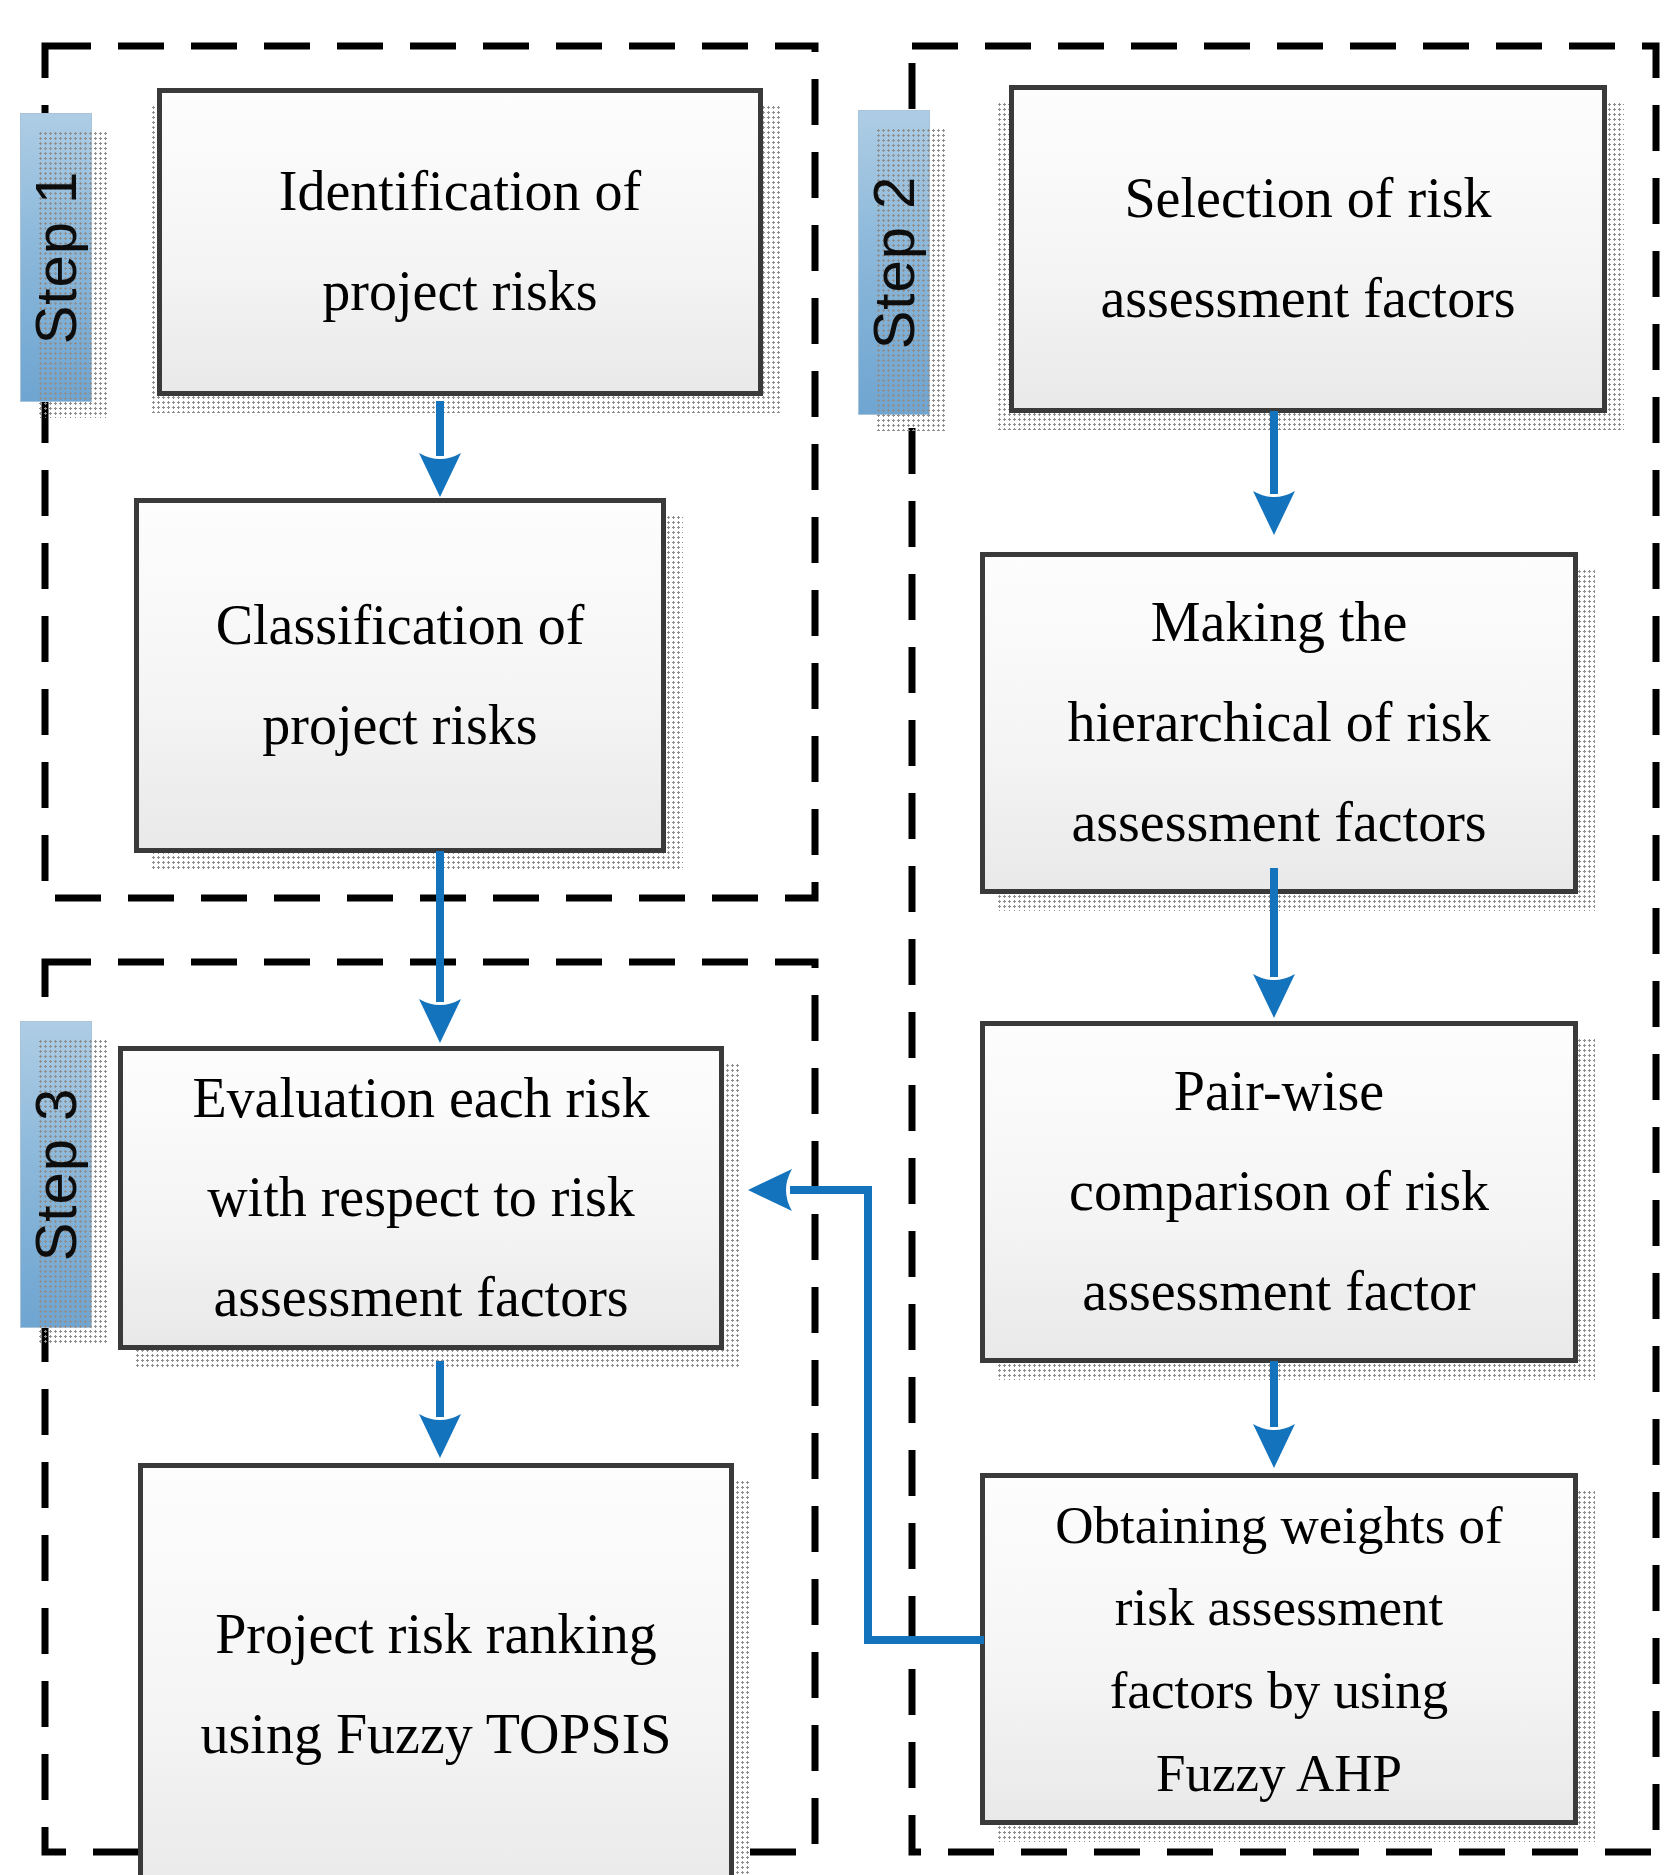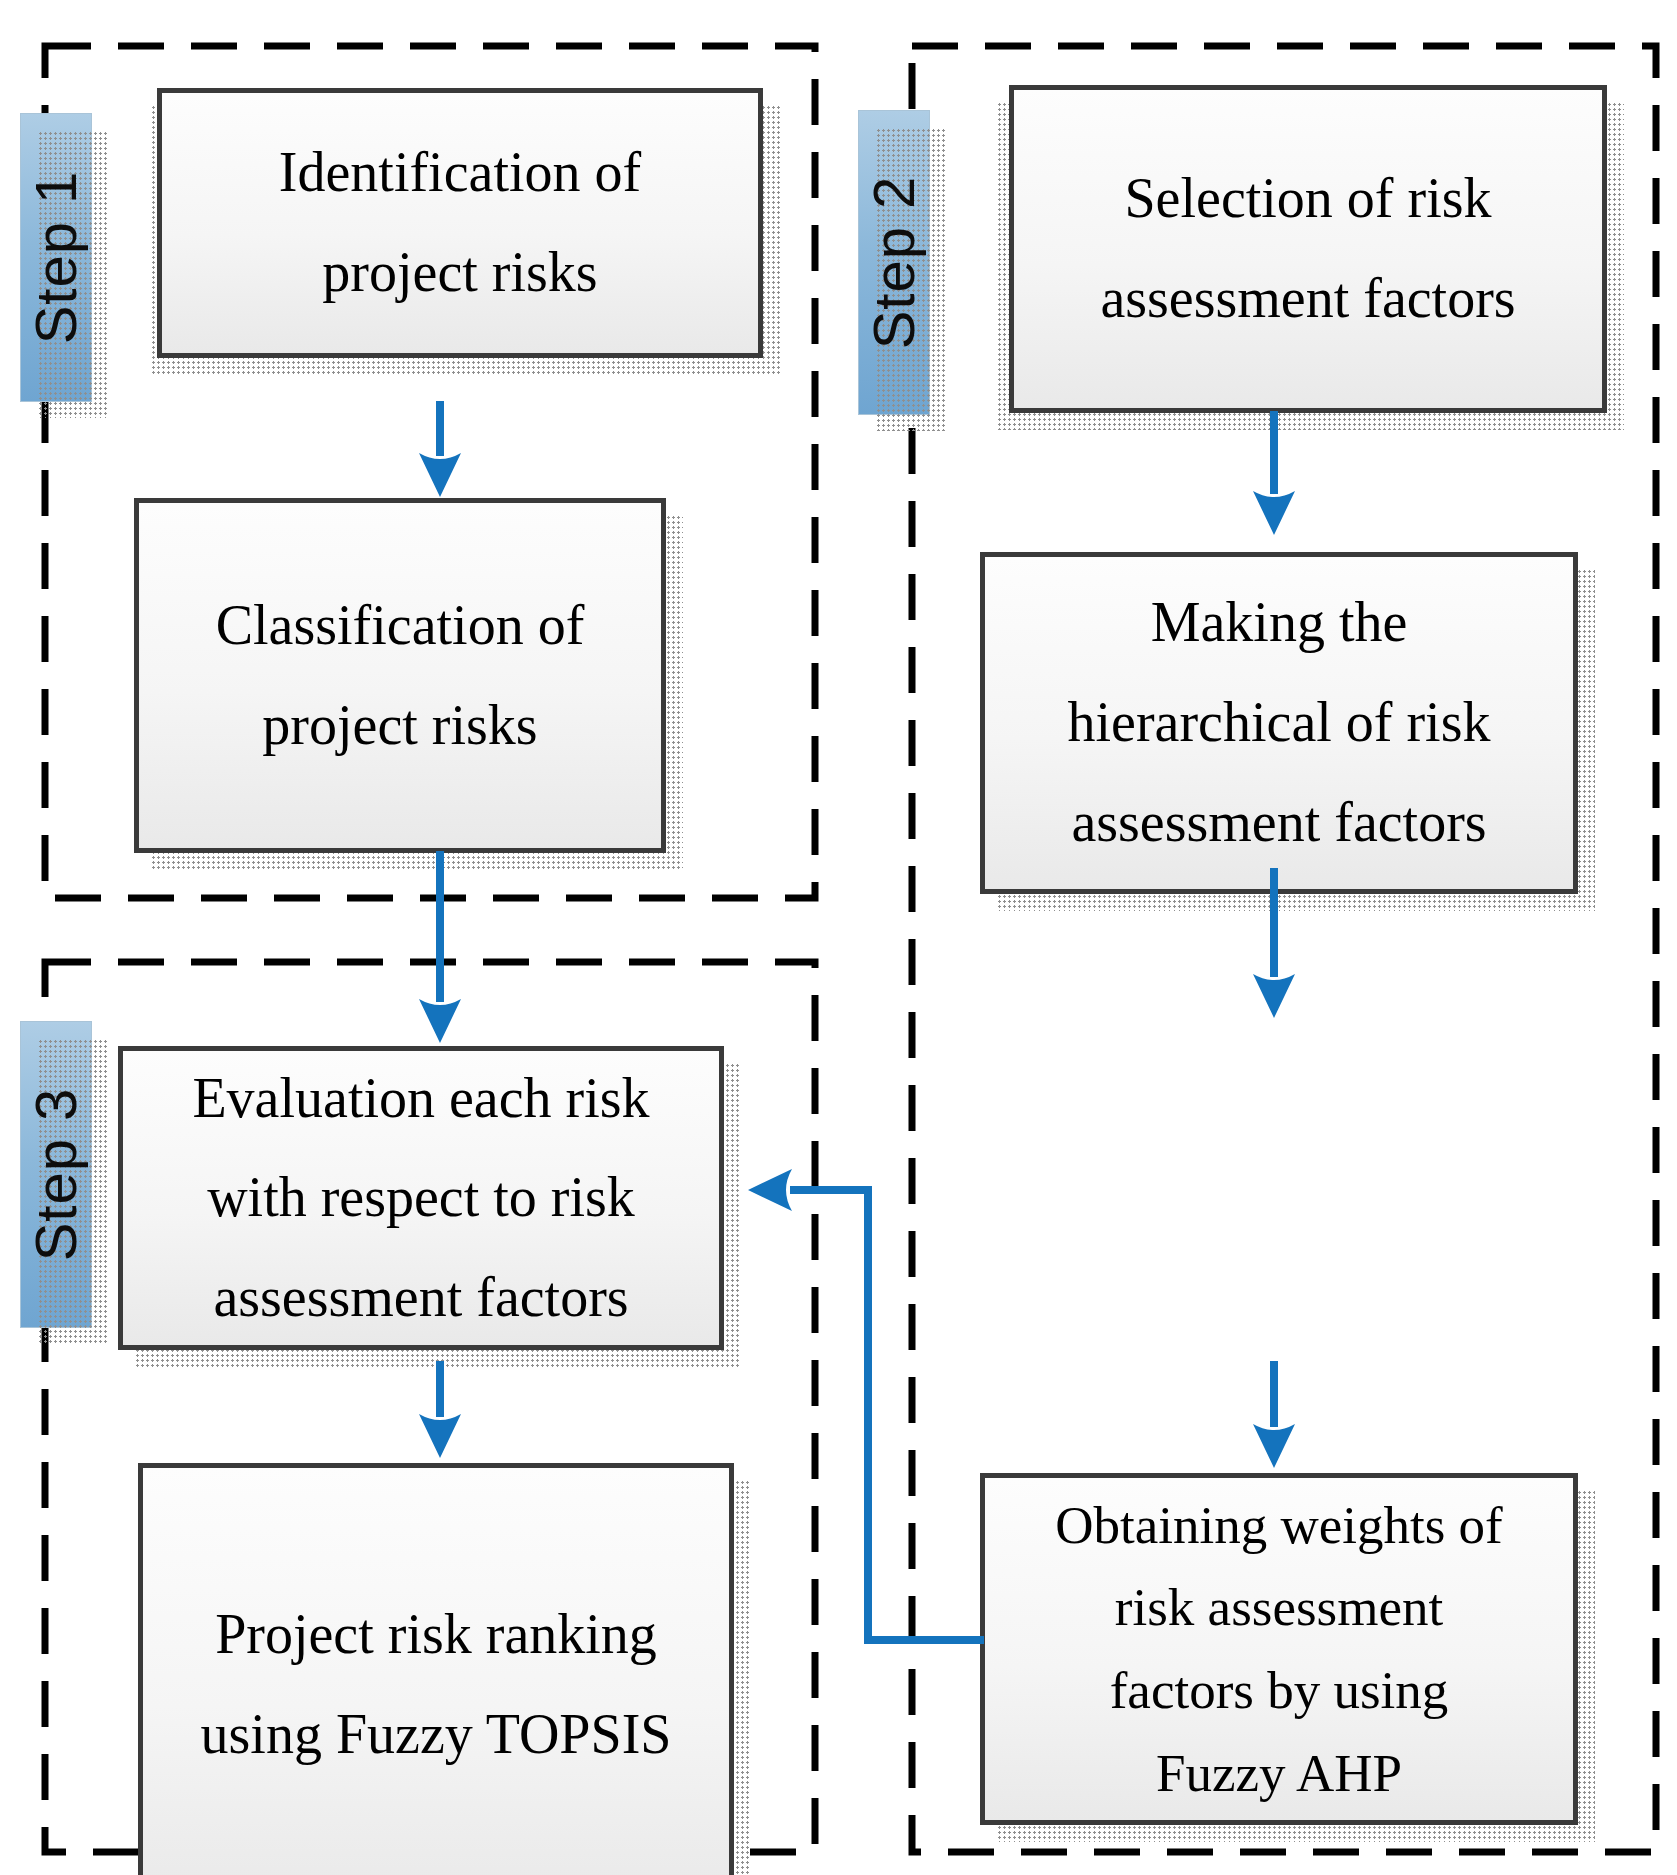--- a/index.html
+++ b/index.html
@@ -94,21 +94,21 @@
   <div class="tab" style="left:20px; top:113px; width:70px; height:287px;">
     <span class="tab-label">Step 1</span>
   </div>
   <div class="tab" style="left:858px; top:110px; width:70px; height:303px;">
     <span class="tab-label">Step 2</span>
   </div>
   <div class="tab" style="left:20px; top:1021px; width:70px; height:305px;">
     <span class="tab-label">Step 3</span>
   </div>
 
-  <div class="node" style="left:134px; top:88px;  width:606px; height:270px;padding-left:23px;">
+  <div class="node" style="left:134px; top:88px;  width:606px; height:308px;padding-left:23px;">
     <div class="face">
       <span class="txt">Identification of
 project risks</span>
     </div>
   </div>
   <div class="node" style="left:134px; top:498px; width:532px; height:355px;">
     <div class="face">
       <span class="txt">Classification of
 project risks</span>
     </div>
@@ -118,20 +118,27 @@
     <div class="face">
       <span class="txt">Selection of risk
 assessment factors</span>
     </div>
   </div>
   <div class="node" style="left:980px; top:552px; width:598px; height:342px;">
     <div class="face">
       <span class="txt">Making the
 hierarchical of risk
 assessment factors</span>
+    </div>
+  </div>
+  <div class="node" style="left:980px; top:1021px; width:598px; height:342px;">
+    <div class="face">
+      <span class="txt">Pair-wise
+comparison of risk
+assessment factor</span>
     </div>
   </div>
   <div class="node lines-4" style="left:980px; top:1473px; width:598px; height:352px;">
     <div class="face">
       <span class="txt">Obtaining weights of
 risk assessment
 factors by using
 Fuzzy AHP</span>
     </div>
   </div>

